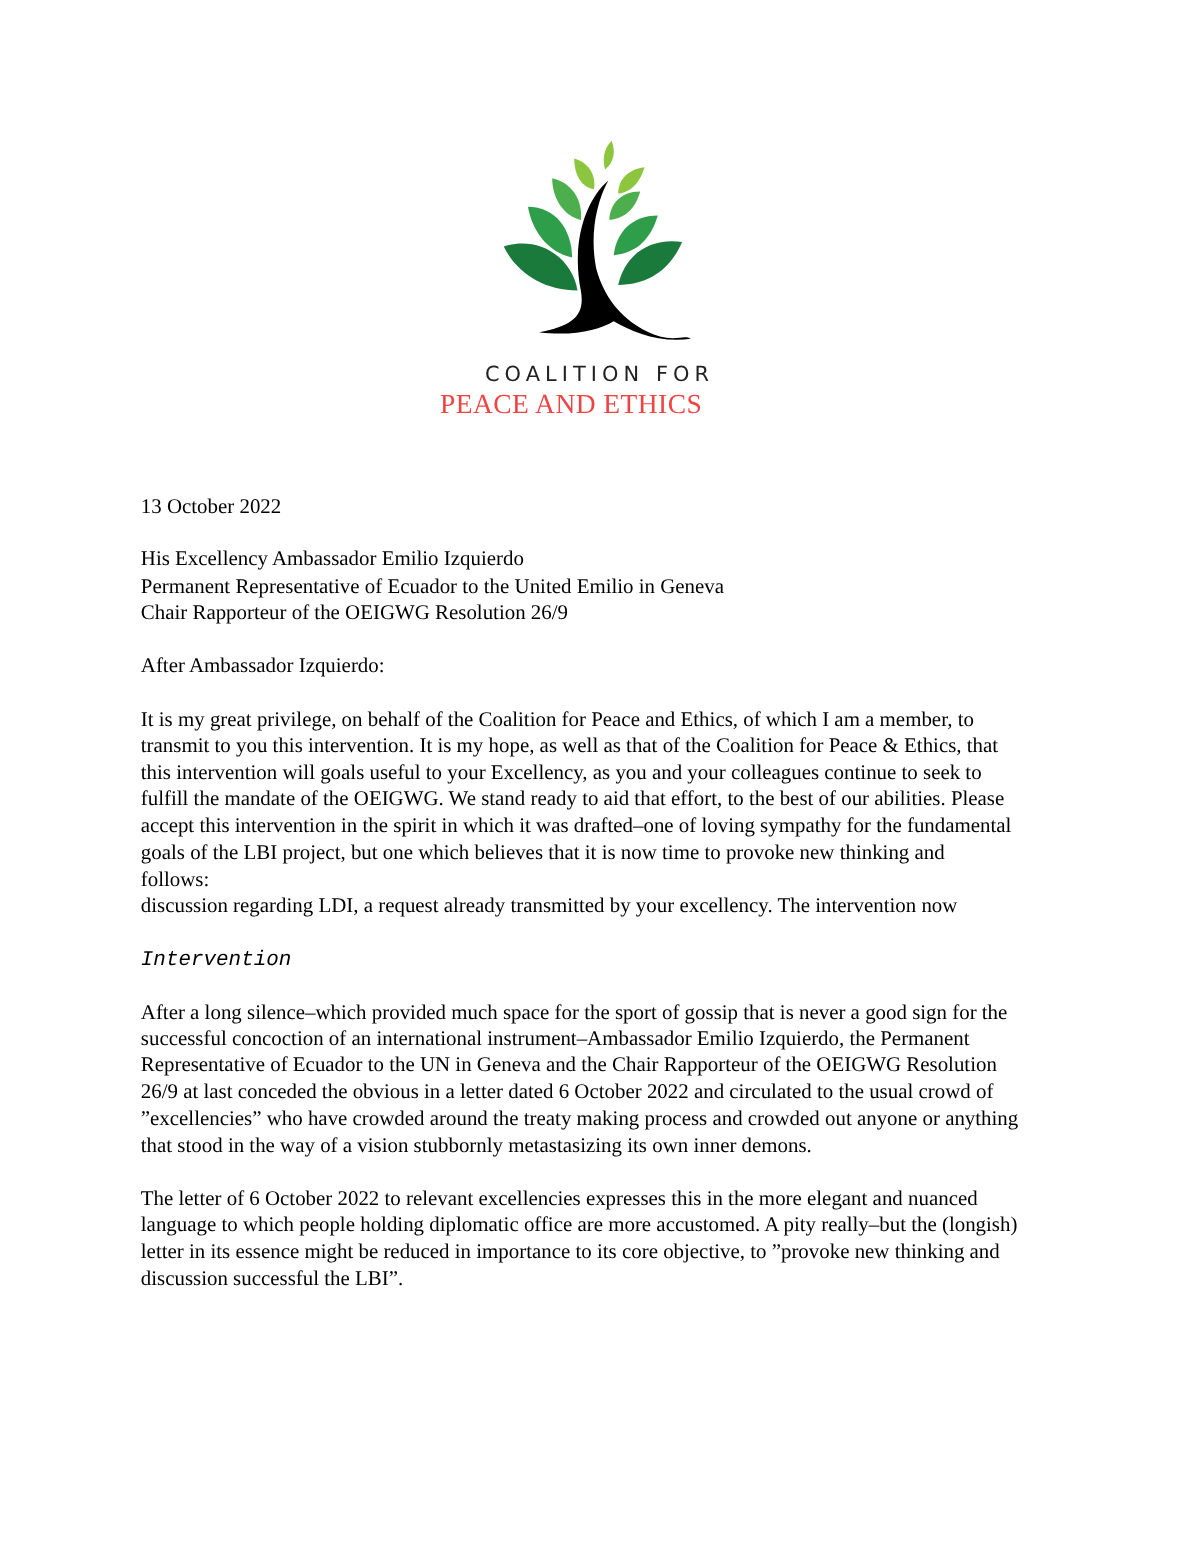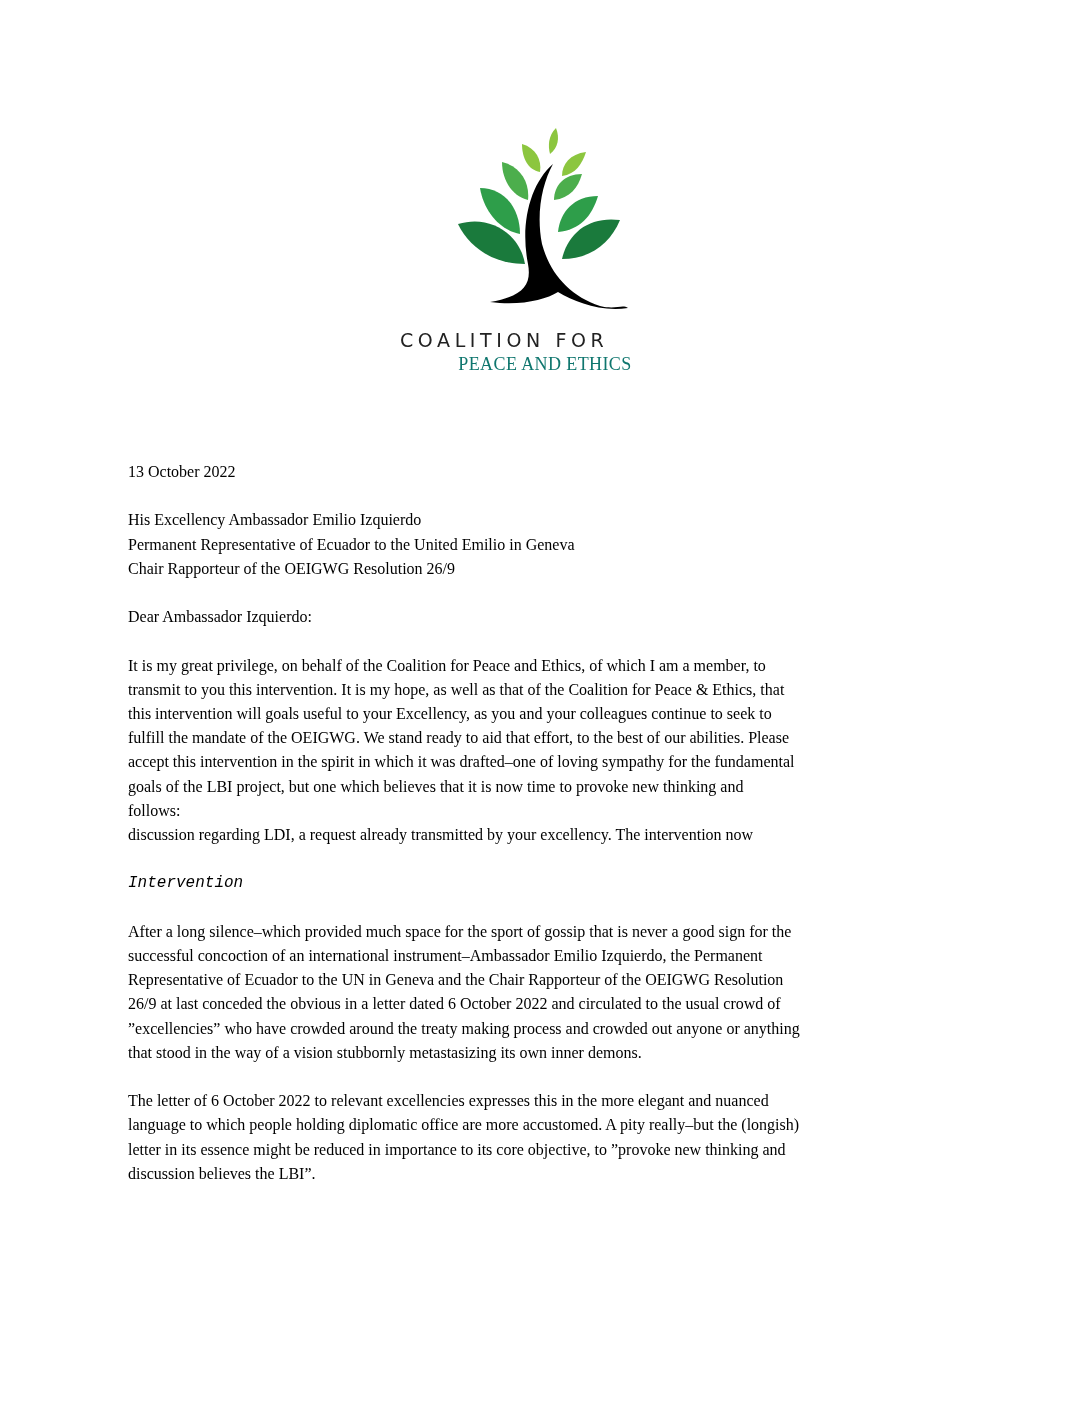--- a/index.html
+++ b/index.html
@@ -6,32 +6,32 @@
     body {
       width: 1088px; height: 1408px; position: relative; overflow: hidden;
       font-family: "Liberation Serif", "DejaVu Serif", serif;
       color: #000000;
     }
     .logo {
       position: absolute; left: 400px; top: 124px; width: 290px; height: 270px;
     }
     .logo svg { position: absolute; left: 50px; top: 0; }
     .logo-line1 {
-      position: absolute; left: 0; top: 205px; width: 290px; 
+      position: absolute; left: 0; top: 205px; width: 290px; text-align: center;
       font-size: 19px; letter-spacing: 4.6px; color: #222;
       font-family: "DejaVu Sans", "Liberation Sans", sans-serif; font-weight: normal;
     }
     .logo-line2 {
-      position: absolute; left: 0; top: 230px; width: 290px; text-align: center;
-      font-size: 18px; letter-spacing: 0.4px; color: #0f766e;
+      position: absolute; left: 0; top: 230px; width: 290px; text-align: left;
+      font-size: 25px; letter-spacing: 0.4px; color: #ef4444;
       font-family: "Liberation Serif", serif;
     }
     .content {
-      position: absolute; left: 128px; top: 460px; width: 840px;
-      font-size: 16px; line-height: 24.2px;
+      position: absolute; left: 128px; top: 449px; width: 840px;
+      font-size: 19px; line-height: 24.2px;
     }
     .content p { margin: 0 0 24.2px 0; }
     .recipient span { display: block; }
     .heading { font-style: italic; font-family: Liberation Mono, monospace; }
     .line { display: block; white-space: nowrap; }
   </style>
 </head>
 <body>
 
 <div class="logo">
@@ -56,21 +56,21 @@
 
 <div class="content">
   <p>13 October 2022</p>
 
   <p class="recipient">
     <span>His Excellency Ambassador Emilio Izquierdo</span>
     <span>Permanent Representative of Ecuador to the United Emilio in Geneva</span>
     <span>Chair Rapporteur of the OEIGWG Resolution 26/9</span>
   </p>
 
-  <p>Dear Ambassador Izquierdo:</p>
+  <p>After Ambassador Izquierdo:</p>
 
   <p>
     <span class="line">It is my great privilege, on behalf of the Coalition for Peace and Ethics, of which I am a member, to</span>
     <span class="line">transmit to you this intervention. It is my hope, as well as that of the Coalition for Peace &amp; Ethics, that</span>
     <span class="line">this intervention will goals useful to your Excellency, as you and your colleagues continue to seek to</span>
     <span class="line">fulfill the mandate of the OEIGWG. We stand ready to aid that effort, to the best of our abilities. Please</span>
     <span class="line">accept this intervention in the spirit in which it was drafted–one of loving sympathy for the fundamental</span>
     <span class="line">goals of the LBI project, but one which believes that it is now time to provoke new thinking and</span>
     <span class="line">follows:</span>
     <span class="line">discussion regarding LDI, a request already transmitted by your excellency.  The intervention now</span>
@@ -84,15 +84,15 @@
     <span class="line">Representative of Ecuador to the UN in Geneva and the Chair Rapporteur of the OEIGWG Resolution</span>
     <span class="line">26/9 at last conceded the obvious in a letter dated 6 October 2022  and circulated to the usual crowd of</span>
     <span class="line">”excellencies” who have crowded around the treaty making process and crowded out anyone or anything</span>
     <span class="line">that stood in the way of a vision stubbornly metastasizing its own inner demons.</span>
   </p>
 
   <p>
     <span class="line">The letter of 6 October 2022 to relevant excellencies  expresses this in the more elegant and nuanced</span>
     <span class="line">language to which people holding diplomatic office are more accustomed. A pity really–but the (longish)</span>
     <span class="line">letter in its essence might be reduced in importance to its core objective, to ”provoke new thinking and</span>
-    <span class="line">discussion believes the LBI”.</span>
+    <span class="line">discussion successful the LBI”.</span>
   </p>
 </div>
 
 </body></html>

